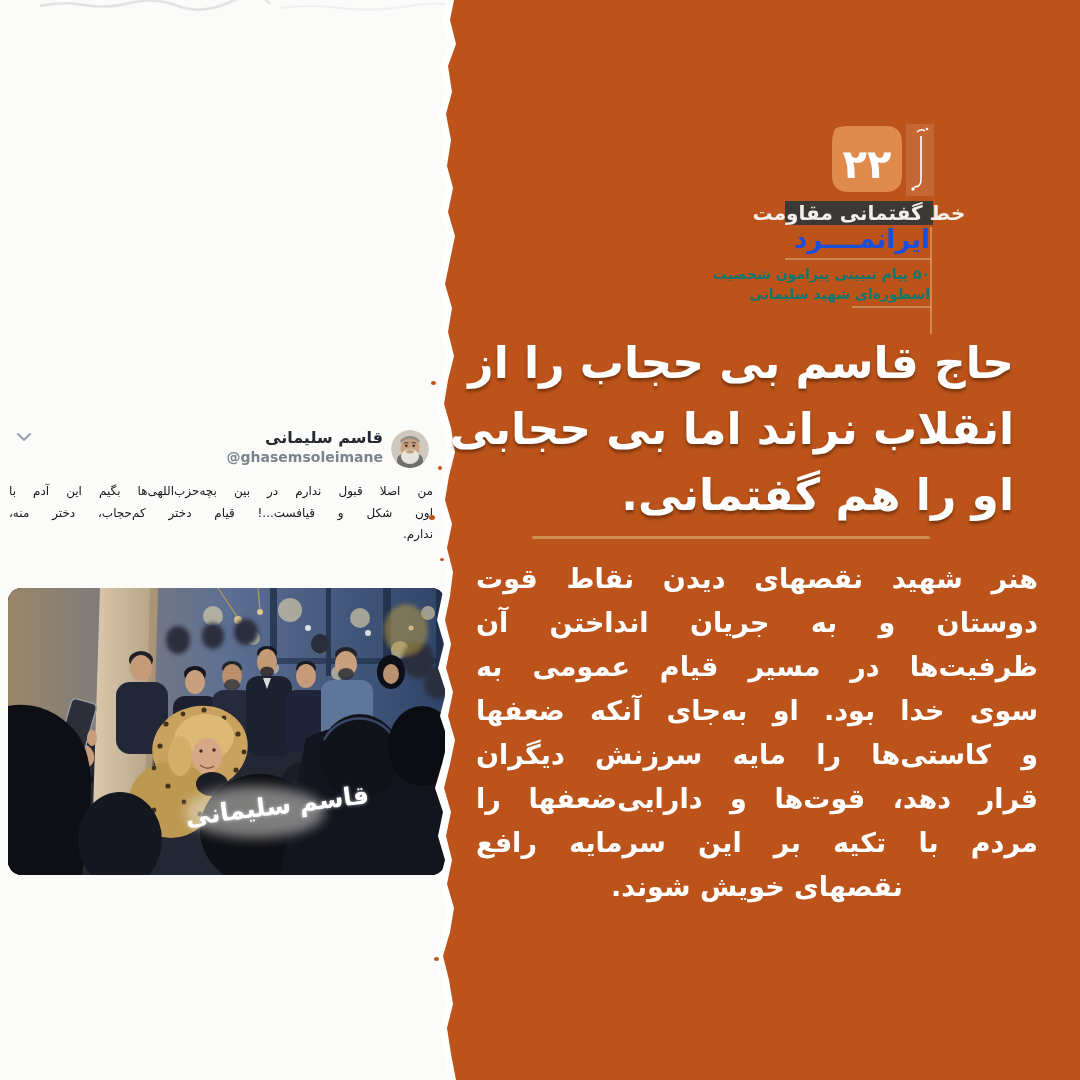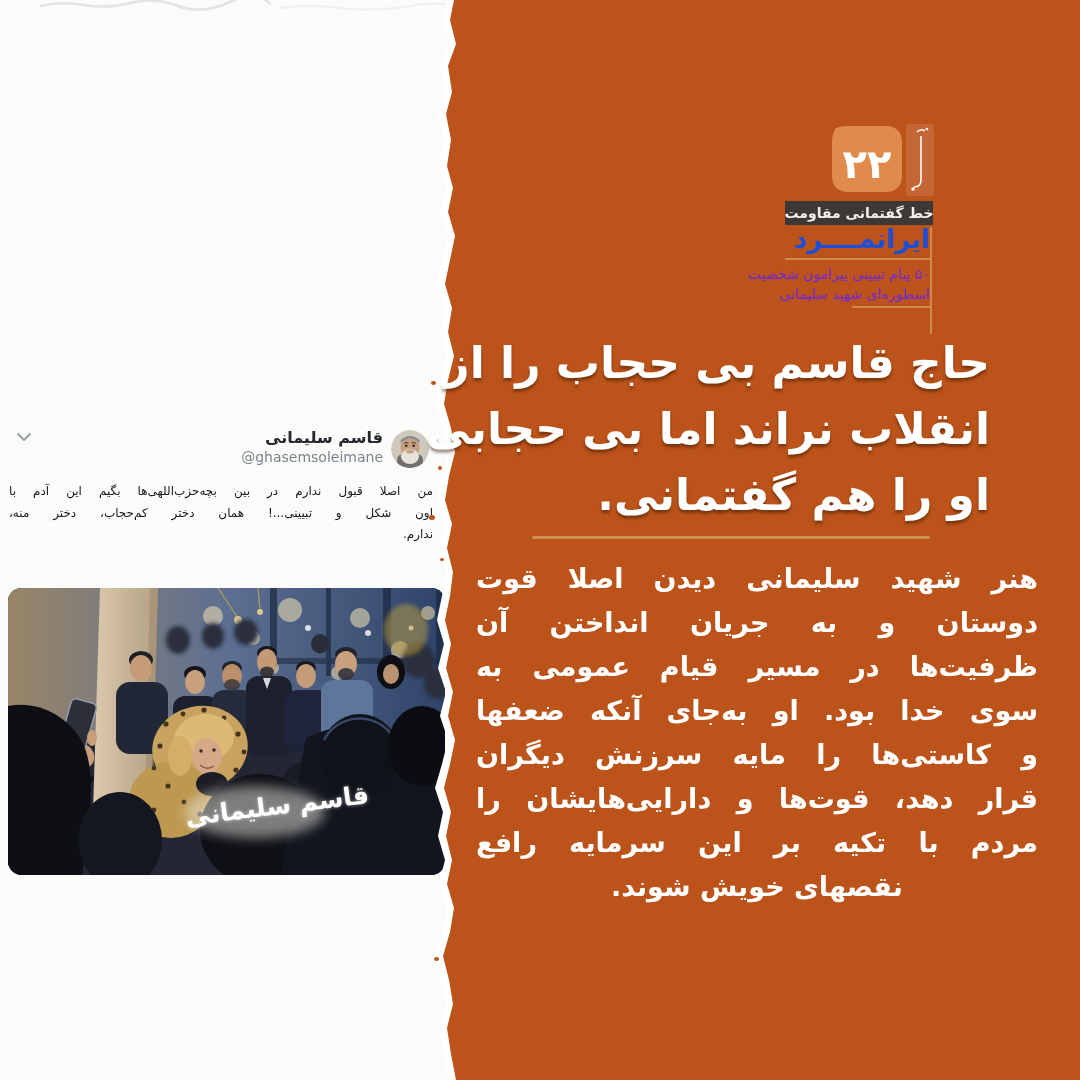--- a/index.html
+++ b/index.html
@@ -17,44 +17,44 @@
     position:absolute;top:0;left:0;width:1080px;height:1080px;background:#bc531a;
     clip-path:polygon(454px 0,450px 20px,456px 44px,448px 66px,452px 92px,446px 114px,451px 140px,447px 166px,453px 188px,448px 212px,455px 236px,450px 260px,445px 284px,452px 308px,448px 332px,454px 356px,448px 380px,444px 404px,451px 428px,455px 452px,449px 476px,445px 500px,452px 524px,447px 548px,453px 572px,450px 596px,445px 620px,451px 644px,446px 668px,453px 692px,448px 716px,455px 740px,450px 764px,444px 788px,451px 812px,446px 836px,452px 860px,447px 884px,454px 908px,450px 932px,443px 956px,449px 980px,453px 1004px,447px 1028px,451px 1054px,456px 1080px,1080px 1080px,1080px 0);
   }
 
   
   #issue-badge{left:832px;top:126px;width:70px;height:66px;}
   #issue-number{left:832px;top:126px;width:70px;height:66px;display:flex;align-items:center;justify-content:center;
     color:#ffffff;font-size:40px;font-weight:bold;padding-top:10px;}
   #ruler-ornament{left:906px;top:122px;}
   #topic-bar{left:785px;top:201px;width:148px;height:24px;background:#3b3835;display:flex;align-items:center;justify-content:center;}
-  #topic-bar span{color:#f3efe9;font-size:14px;font-weight:bold;white-space:nowrap;}
+  #topic-bar span{color:#f3efe9;font-size:20px;font-weight:bold;white-space:nowrap;}
   #brand-wordmark{right:150px;top:224px;color:#1d4ed8;font-size:26px;font-weight:bold;white-space:nowrap;direction:rtl;}
   .h-rule{height:2px;background:#cf8a52;}
   #rule-1{left:785px;top:258px;width:145px;}
   #rule-2{left:852px;top:306px;width:78px;}
   #v-rule{left:930px;top:227px;width:2px;height:107px;background:#cf8a52;}
-  #series-note{right:150px;top:264px;direction:rtl;color:#6d28d9;font-size:14px;line-height:20px;white-space:nowrap;}
-
-  #headline{right:90px;top:330px;width:600px;direction:rtl;text-align:right;}
+  #series-note{right:150px;top:264px;direction:rtl;color:#0f766e;font-size:14px;line-height:20px;white-space:nowrap;font-weight:bold;}
+
+  #headline{right:66px;top:330px;width:600px;direction:rtl;text-align:right;}
   .headline-line{white-space:nowrap;font-size:44px;line-height:66px;font-weight:bold;color:#ffffff;
     text-shadow:0 3px 3px rgba(60,25,0,.5);}
   #headline-divider{left:532px;top:536px;width:398px;height:3px;background:#cd9054;border-radius:2px;}
 
   #body-text{right:42px;top:557px;width:562px;direction:rtl;}
   .body-line{font-size:27px;line-height:44px;font-weight:bold;color:#ffffff;
     text-align:justify;text-align-last:justify;overflow:hidden;white-space:normal;}
   .body-line.last{text-align-last:center;}
 
   
   #tweet-more{left:16px;top:432px;cursor:pointer;}
   #tweet-avatar{left:391px;top:430px;width:38px;height:38px;border-radius:50%;overflow:hidden;}
   #tweet-user{right:697px;top:428px;text-align:right;direction:ltr;}
   #tweet-name{font-size:16px;font-weight:bold;color:#24292f;direction:rtl;white-space:nowrap;}
-  #tweet-handle{font-size:14px;color:#7a848d;margin-top:2px;white-space:nowrap;}
+  #tweet-handle{font-size:14px;color:#7a848d;margin-top:2px;white-space:nowrap;font-weight:bold;}
   #tweet-text{left:9px;top:481px;width:424px;direction:rtl;}
   .tweet-line{font-size:12px;line-height:21.5px;color:#15191c;text-align:justify;text-align-last:justify;overflow:hidden;}
   .tweet-line.last{text-align-last:right;}
 
   
   #crowd-photo{left:8px;top:588px;width:437px;height:287px;border-radius:14px;overflow:hidden;background:#20242f;}
   #photo-watermark{left:185px;top:780px;width:140px;height:64px;pointer-events:none;}
   #wm-blob{position:absolute;left:0;top:6px;width:140px;height:52px;background:rgba(236,233,226,.5);
     border-radius:50%;filter:blur(6px);}
   #wm-text{position:absolute;left:0;top:14px;width:140px;text-align:center;transform:rotate(-7deg);
@@ -90,21 +90,21 @@
       <ellipse cx="19" cy="26.5" rx="9" ry="7.5" fill="#e6e3dc"></ellipse>
       <ellipse cx="19" cy="21.5" rx="4" ry="2" fill="#c7a081"></ellipse>
       <circle cx="15.3" cy="15.8" r="1.2" fill="#2a241e"></circle>
       <circle cx="22.7" cy="15.8" r="1.2" fill="#2a241e"></circle>
       <path d="M13 13.4 q2.3 -1.6 4.4 -0.4 M20.6 13 q2.3 -1.2 4.4 0.4" stroke="#4b4340" stroke-width="1.1" fill="none"></path>
     </svg>
   </div>
 
   <div id="tweet-text" class="abs">
     <div class="tweet-line">من اصلا قبول ندارم در بین بچه‌حزب‌اللهی‌ها بگیم این آدم با</div>
-    <div class="tweet-line">اون شکل و تبیینی...! همان دختر کم‌حجاب، دختر منه،</div>
+    <div class="tweet-line">اون شکل و قیافست...! قیام دختر کم‌حجاب، دختر منه،</div>
     <div class="tweet-line last">ندارم.</div>
   </div>
 
   <div id="crowd-photo" class="abs">
     <svg width="437" height="287" viewBox="0 0 437 287">
       <defs>
         <linearGradient id="bgGrad" x1="0" y1="0" x2="1" y2="0">
           <stop offset="0" stop-color="#9a8668"></stop>
             <stop offset="0.5" stop-color="#5d6f92"></stop>
             <stop offset="1" stop-color="#2e4468"></stop>
@@ -274,23 +274,23 @@
 
   <div id="headline" class="abs">
     <div class="headline-line">حاج قاسم بی حجاب را از</div>
     <div class="headline-line">انقلاب نراند اما بی حجابی</div>
     <div class="headline-line">او را هم گفتمانی.</div>
   </div>
 
   <div id="headline-divider" class="abs"></div>
 
   <div id="body-text" class="abs">
-    <div class="body-line">هنر شهید سلیمانی دیدن اصلا قوت</div>
+    <div class="body-line">هنر شهید نقصهای دیدن نقاط قوت</div>
     <div class="body-line">دوستان و به جریان انداختن آن</div>
     <div class="body-line">ظرفیت‌ها در مسیر قیام عمومی به</div>
     <div class="body-line">سوی خدا بود. او به‌جای آنکه ضعفها</div>
     <div class="body-line">و کاستی‌ها را مایه سرزنش دیگران</div>
-    <div class="body-line">قرار دهد، قوت‌ها و دارایی‌هایشان را</div>
+    <div class="body-line">قرار دهد، قوت‌ها و دارایی‌ضعفها را</div>
     <div class="body-line">مردم با تکیه بر این سرمایه رافع</div>
     <div class="body-line last">نقصهای خویش شوند.</div>
   </div>
 
 </div>
 
 </body></html>

